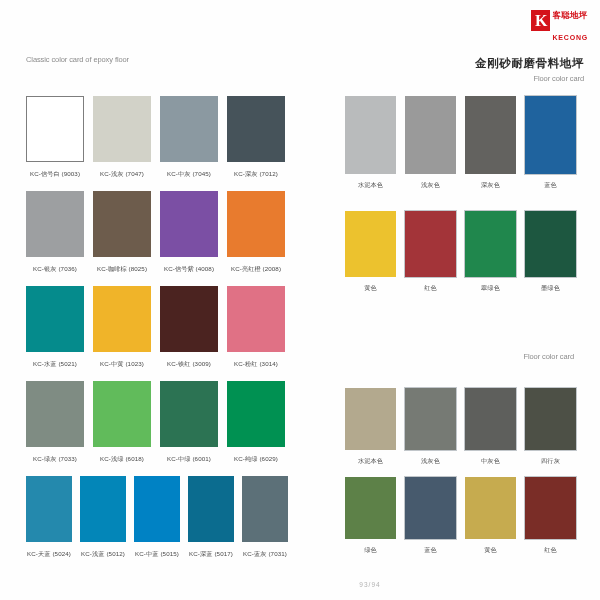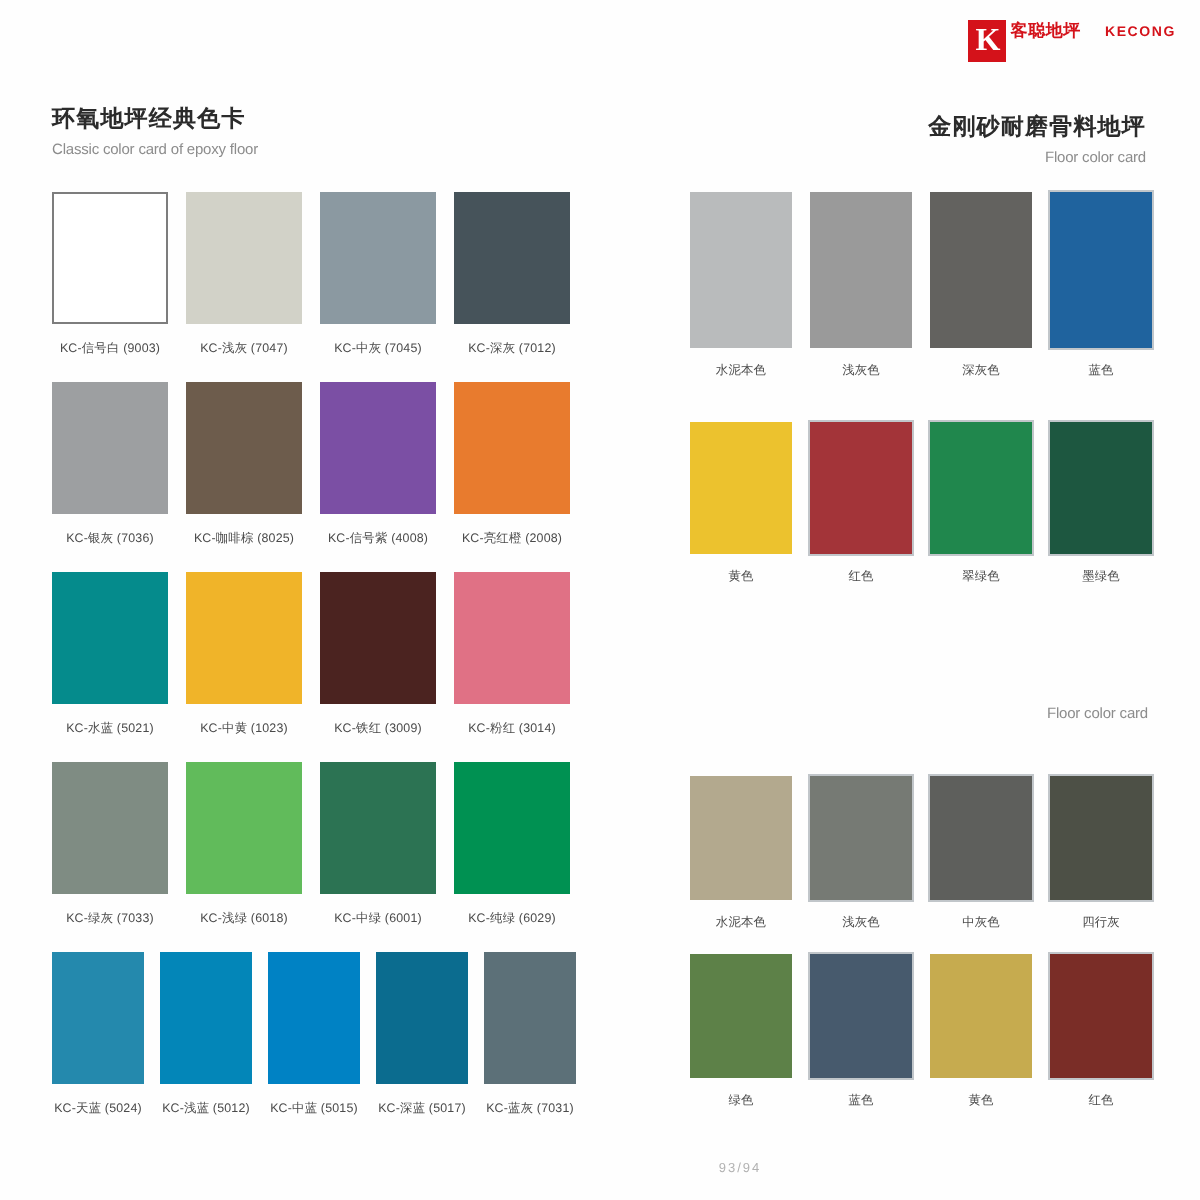--- a/index.html
+++ b/index.html
@@ -38,21 +38,21 @@
     color: #ffffff;
     font-size: 16px;
     font-weight: bold;
     line-height: 21px;
     text-align: center;
     font-family: "Liberation Serif", serif;
     letter-spacing: -0.5px;
   }
   .logo-text {
     display: flex;
-    flex-direction: row;
+    flex-direction: column;
     justify-content: center;
     line-height: 1;
     padding-top: 1px;
     gap: 12px;
   }
   .logo-cn {
     font-size: 8.5px;
     color: #d4121a;
     font-weight: bold;
     letter-spacing: 0.3px;
@@ -158,21 +158,20 @@
 
   <div class="logo">
     <div class="logo-mark">K</div>
     <div class="logo-text">
       <span class="logo-cn">客聪地坪</span>
       <span class="logo-en">KECONG</span>
     </div>
   </div>
 
   <div class="sec-head" style="left:26px; top:52px;">
-    <div class="cn">环氧地坪经典色卡</div>
     <div class="en">Classic color card of epoxy floor</div>
   </div>
 
   <div class="swatch-grid left-grid" style="left:26px; top:96px;">
     <div class="swatch-cell">
       <div class="chip bordered" style="background:#ffffff"></div>
       <div class="chip-label">KC-信号白 (9003)</div>
     </div>
     <div class="swatch-cell">
       <div class="chip" style="background:#d2d2c8"></div>
@@ -261,21 +260,21 @@
     <div class="swatch-cell">
       <div class="chip" style="background:#0b6c8f"></div>
       <div class="chip-label">KC-深蓝 (5017)</div>
     </div>
     <div class="swatch-cell">
       <div class="chip" style="background:#5c7078"></div>
       <div class="chip-label">KC-蓝灰 (7031)</div>
     </div>
   </div>
 
-  <div class="sec-head right" style="right:27px; top:56px;">
+  <div class="sec-head right" style="right:16px; top:56px;">
     <div class="cn">金刚砂耐磨骨料地坪</div>
     <div class="en">Floor color card</div>
   </div>
 
   <div class="swatch-grid right-grid" style="left:345px; top:96px;">
     <div class="swatch-cell">
       <div class="chip" style="background:#b9bbbc"></div>
       <div class="chip-label">水泥本色</div>
     </div>
     <div class="swatch-cell">

